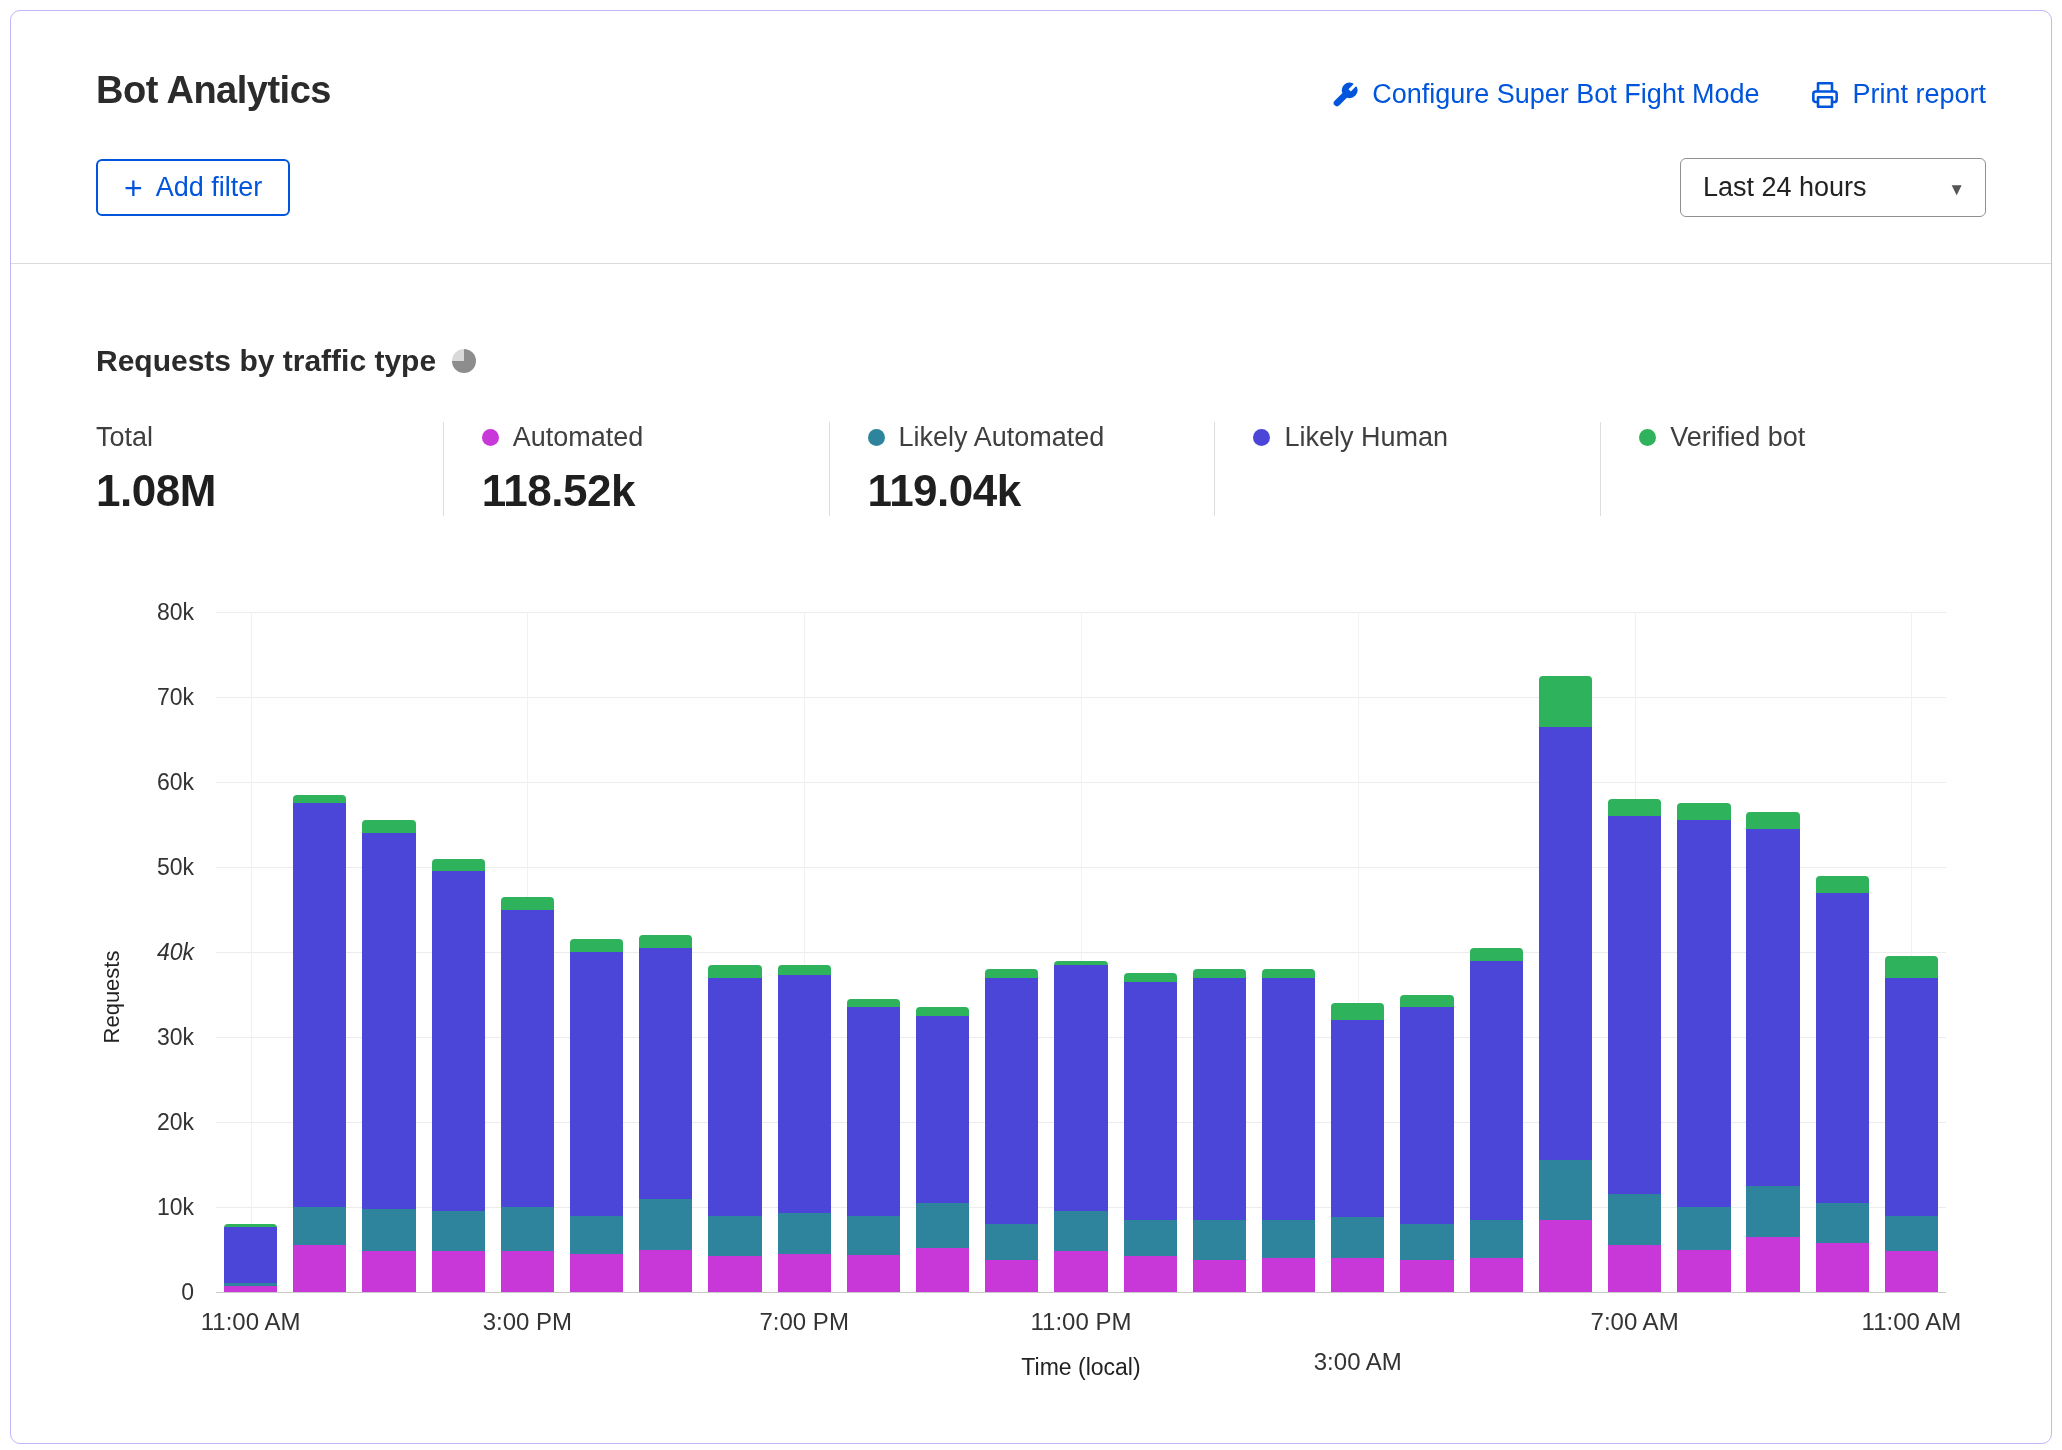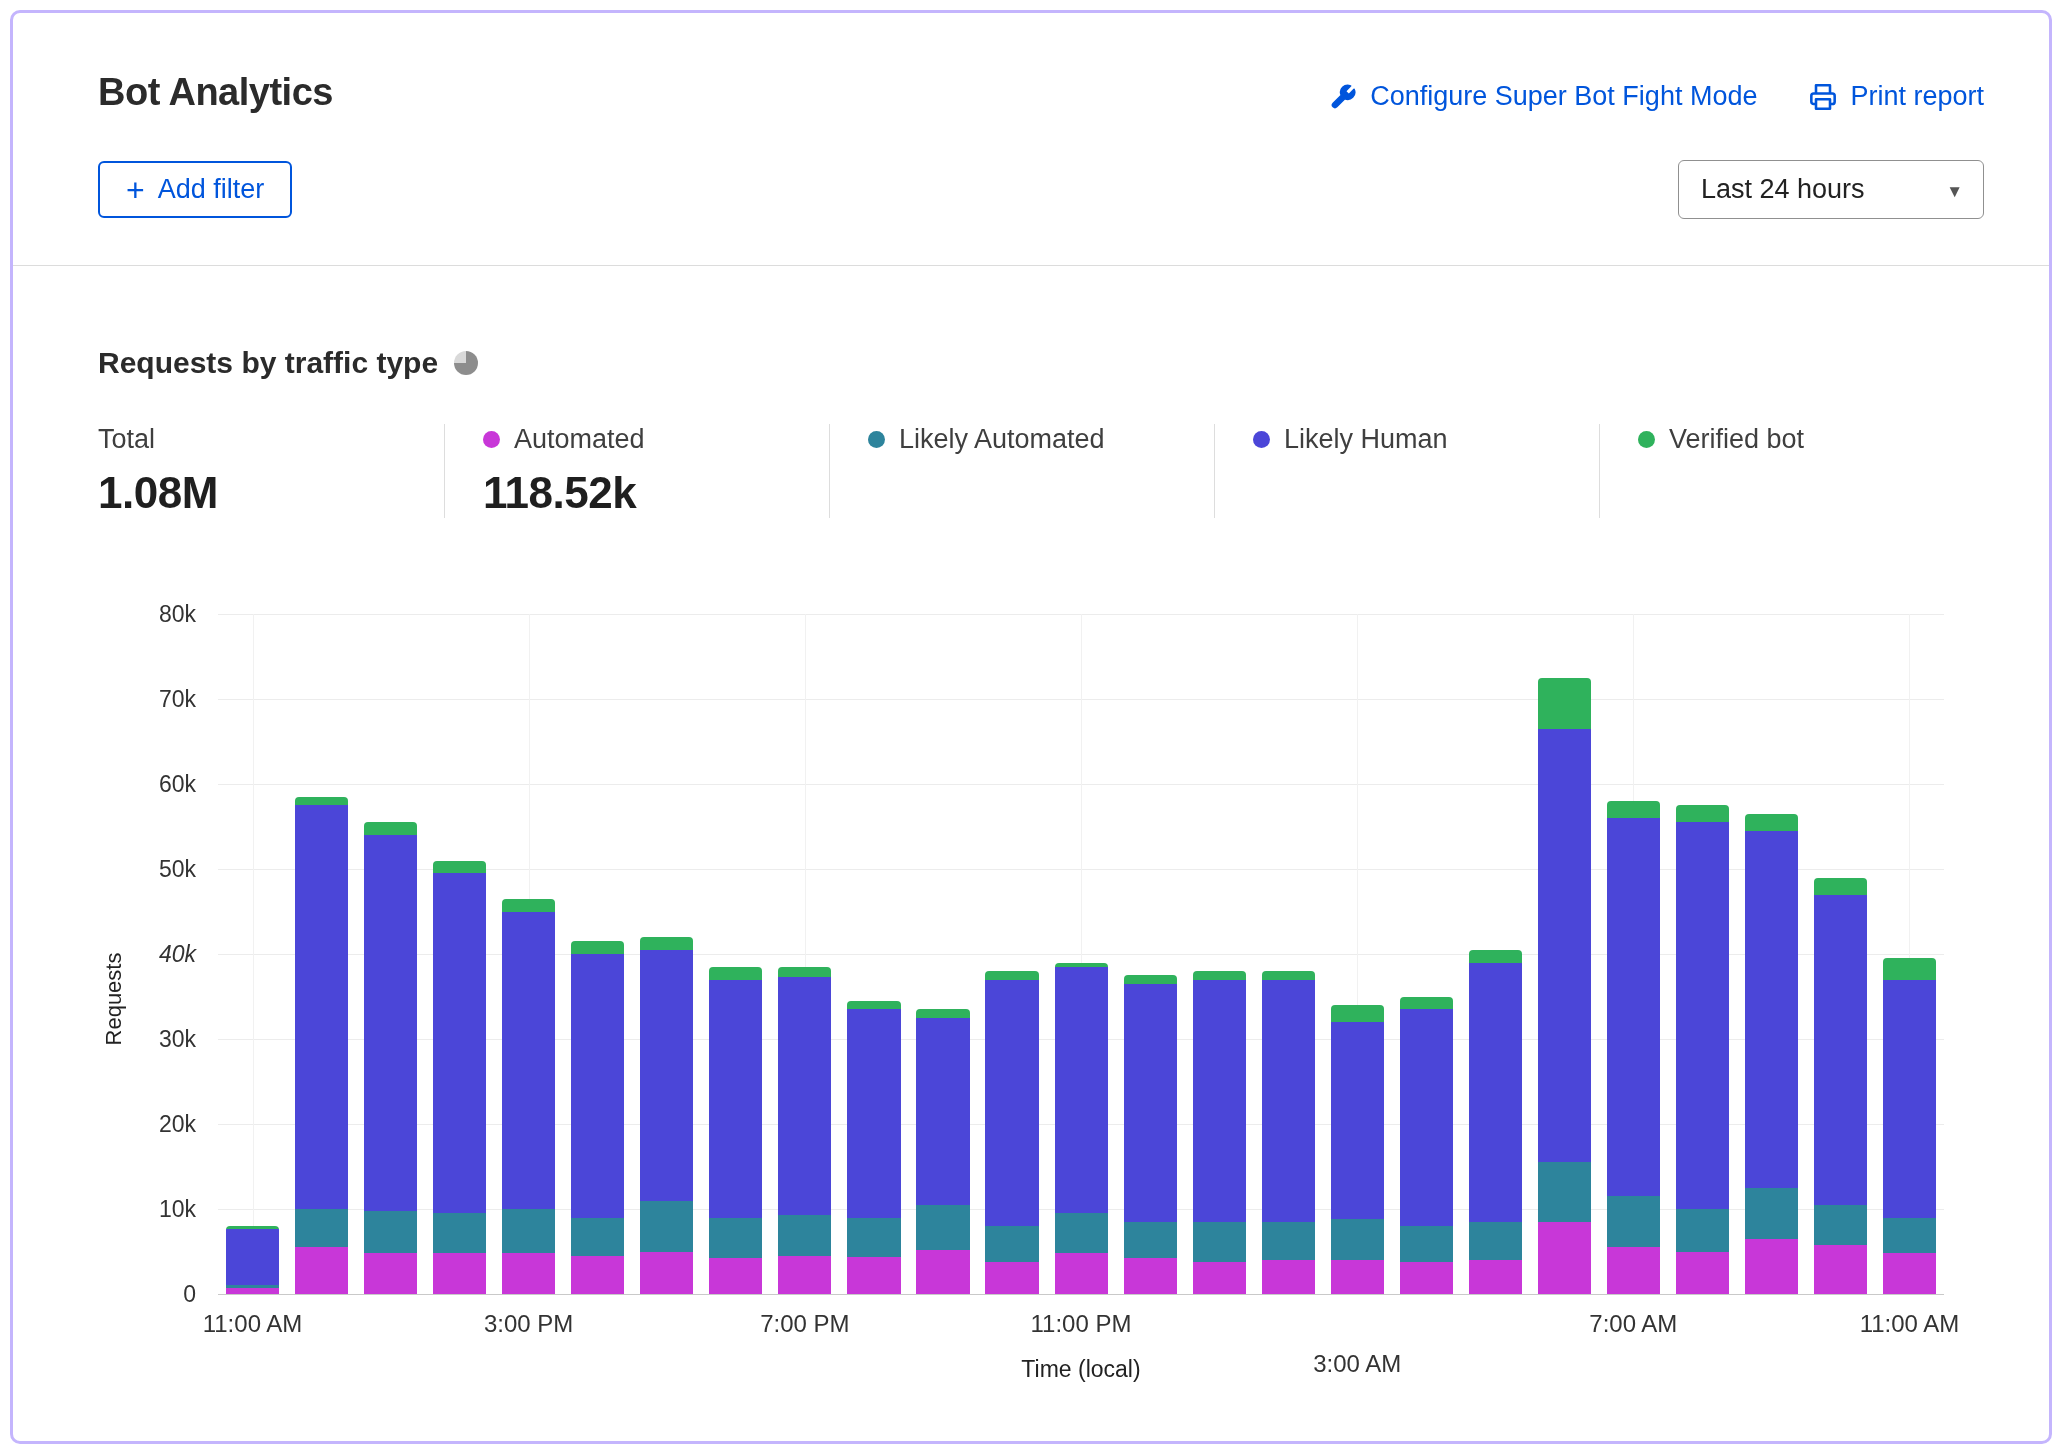--- a/index.html
+++ b/index.html
@@ -5,21 +5,21 @@
   * { box-sizing: border-box; }
   html, body { margin:0; padding:0; }
   body {
     width:2062px; height:1450px; position:relative;
     background:#ffffff;
     font-family:"Liberation Sans", sans-serif;
     color:#222;
   }
   .card {
     position:absolute; left:10px; top:10px; width:2042px; height:1434px;
-    background:#fff; border:3px solid #c4b5fd; border-radius:10px;
+    background:#fff; border:1px solid #c4b5fd; border-radius:10px;
     overflow:hidden;
   }
   
   .hdr { display:flex; justify-content:space-between; align-items:flex-start; padding:58px 65px 0 85px; }
   .page-title { margin:0; font-size:38px; font-weight:700; color:#2b2b2b; letter-spacing:-0.5px; }
   .hdr-links { display:flex; gap:52px; align-items:center; padding-top:10px; }
   .hdr-link { display:flex; gap:13px; align-items:center; color:#0055dc; font-size:27px; text-decoration:none; cursor:pointer; }
   .hdr-link svg { display:block; }
 
   .filter-row { display:flex; justify-content:space-between; align-items:center; padding:46px 65px 0 85px; }
@@ -129,20 +129,21 @@
           <span class="dot" style="background: rgb(200, 55, 216);"></span>
           <span class="stat-label">Automated</span>
         </div>
         <div class="stat-value">118.52k</div>
       </div>
       <div class="stat">
         <div class="stat-label-row">
           <span class="dot" style="background: rgb(45, 132, 156);"></span>
           <span class="stat-label">Likely Automated</span>
         </div>
+        <div class="stat-value">119.04k</div>
       </div>
       <div class="stat">
         <div class="stat-label-row">
           <span class="dot" style="background: rgb(75, 70, 216);"></span>
           <span class="stat-label">Likely Human</span>
         </div>
       </div>
       <div class="stat">
         <div class="stat-label-row">
           <span class="dot" style="background: rgb(47, 178, 92);"></span>

